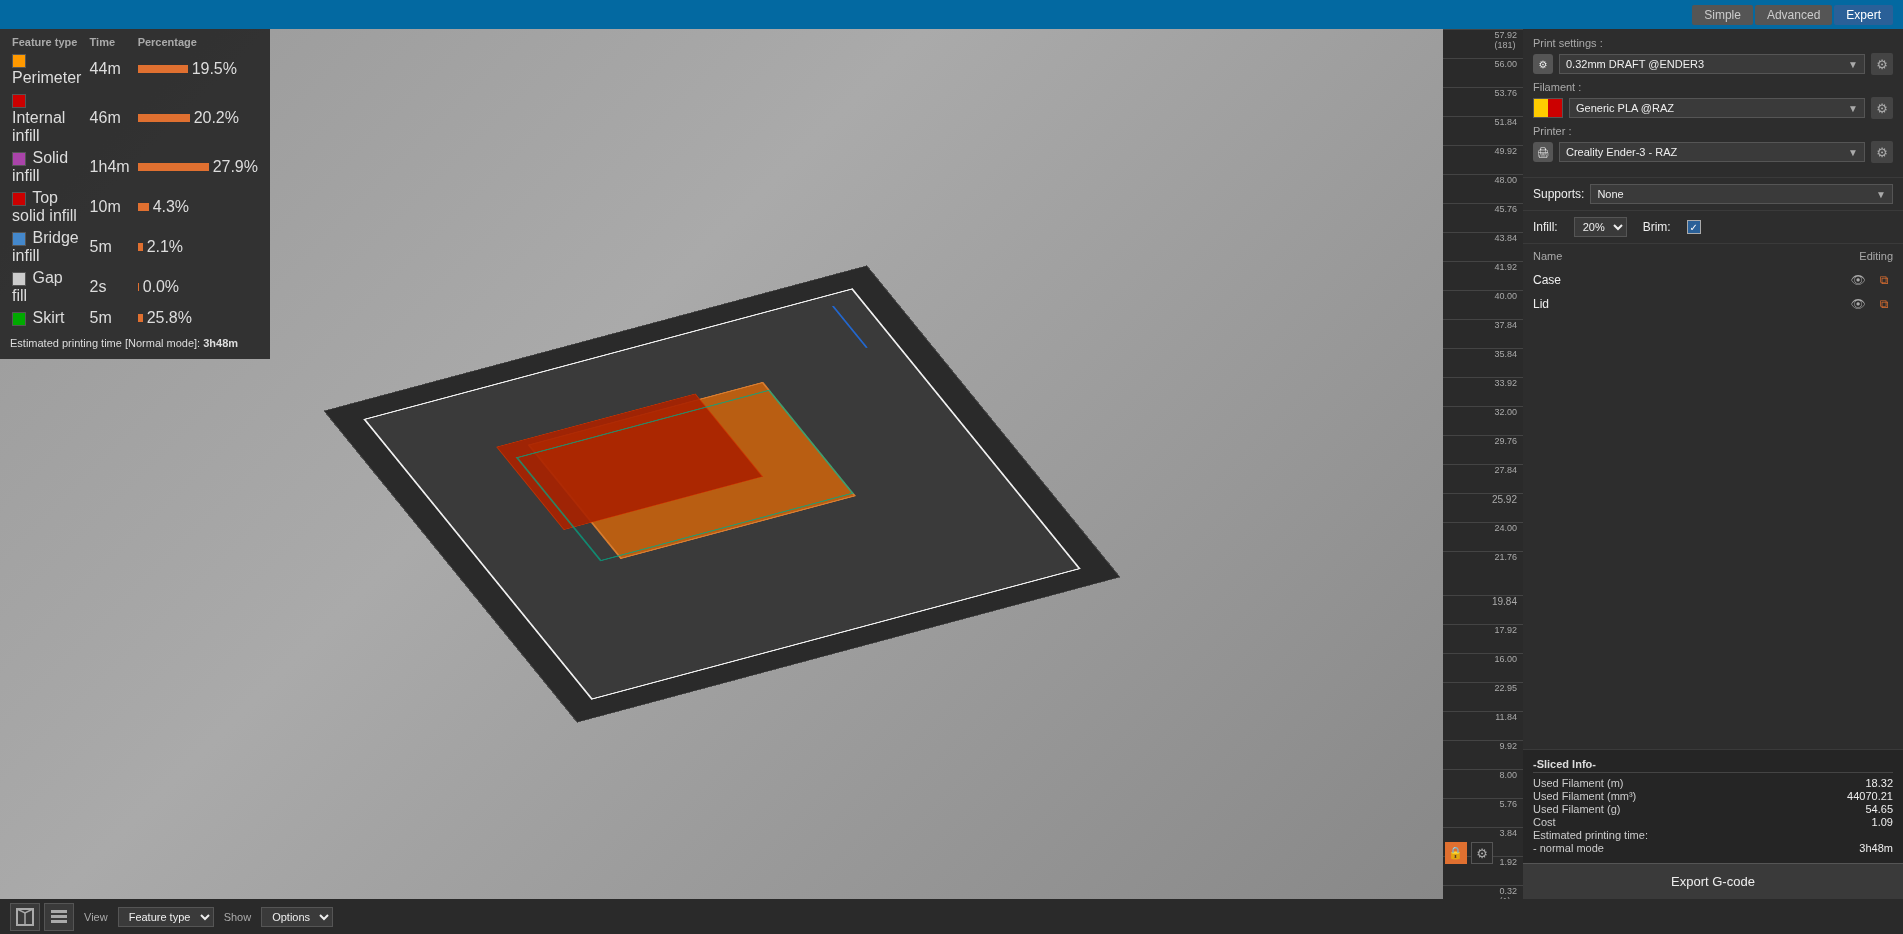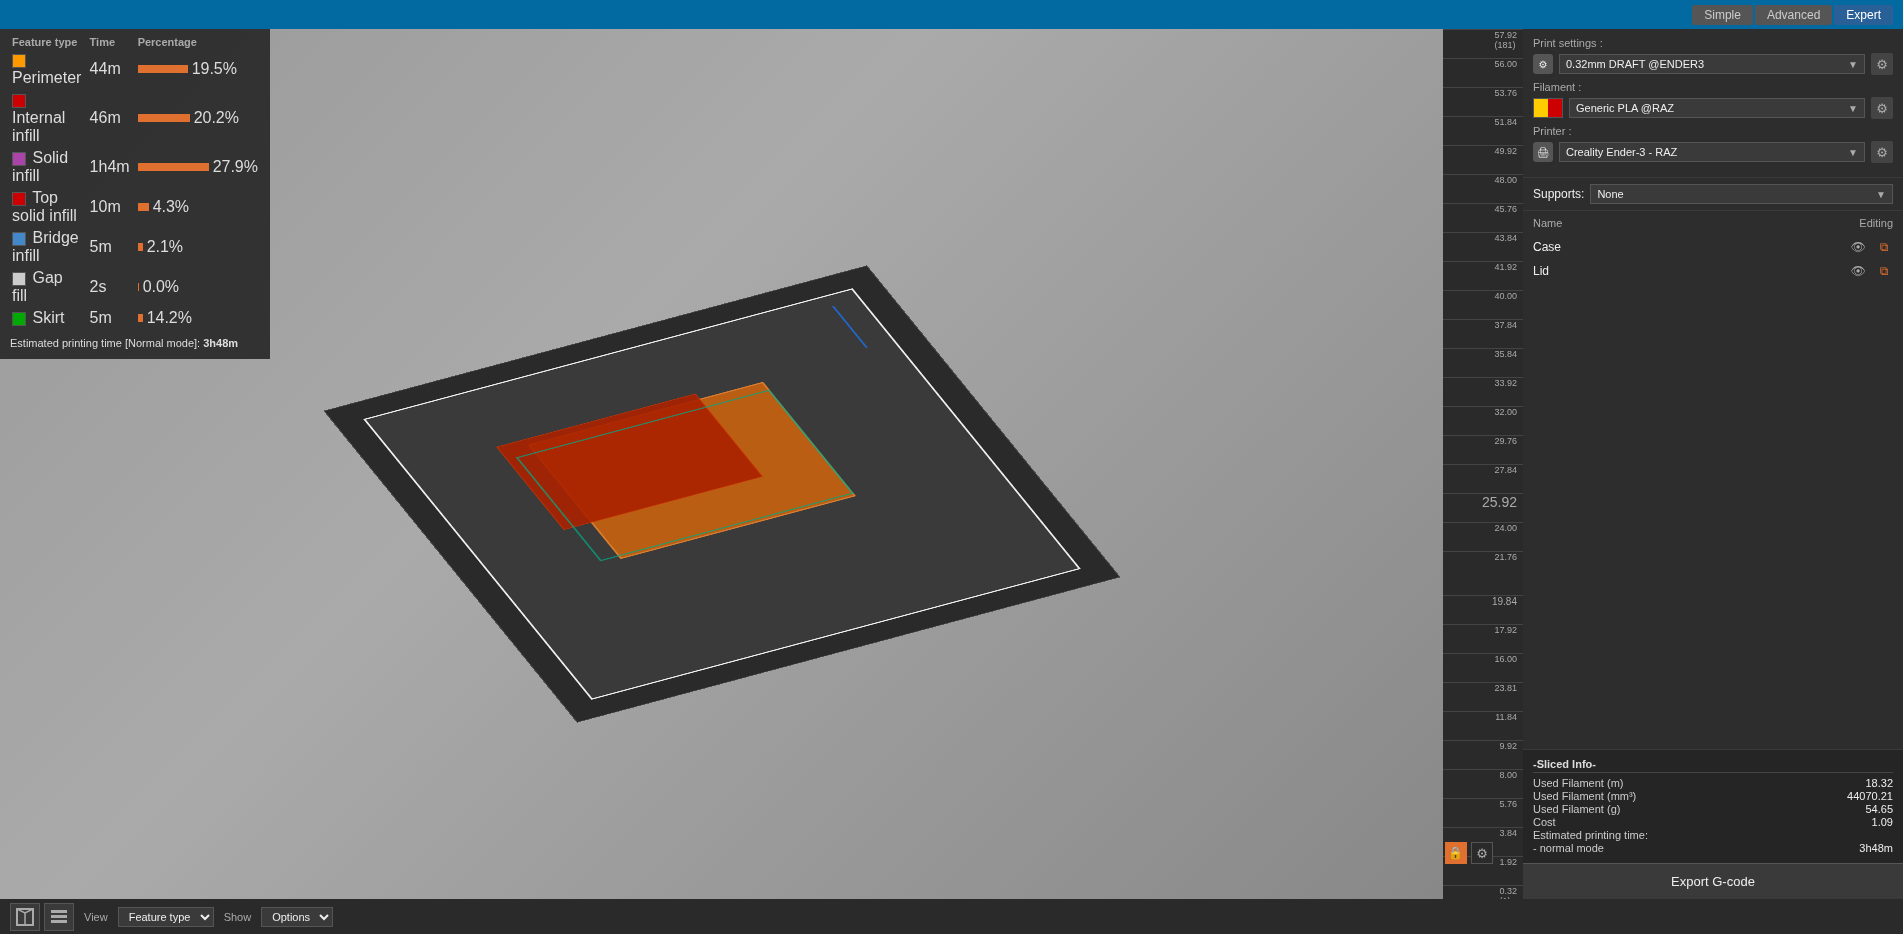--- a/index.html
+++ b/index.html
@@ -273,21 +273,21 @@
     </tr>
           <tr>
       <td>
         <span class="color-swatch" style="background:#00aa00;"></span>
         <span>Skirt</span>
       </td>
       <td>5m</td>
       <td>
         <div class="bar-cell">
           <div class="mini-bar" style="width:5px; background:#e07030;"></div>
-          <span>14.2%</span>
+          <span>25.8%</span>
         </div>
       </td>
     </tr>
         </tbody>
     </table>
     <div id="est-time">
       <span>Estimated printing time [Normal mode]:</span>
       <strong>3h48m</strong>
     </div>
   </div>
@@ -318,27 +318,27 @@
         <div style="height: 29px; display: flex; align-items: flex-start; justify-content: flex-end; width: 80px; padding-right: 6px; font-size: 9px; color: rgb(170, 170, 170); border-top: 1px solid rgb(68, 68, 68); white-space: pre; flex-shrink: 0;">45.76</div>
         <div style="height: 29px; display: flex; align-items: flex-start; justify-content: flex-end; width: 80px; padding-right: 6px; font-size: 9px; color: rgb(170, 170, 170); border-top: 1px solid rgb(68, 68, 68); white-space: pre; flex-shrink: 0;">43.84</div>
         <div style="height: 29px; display: flex; align-items: flex-start; justify-content: flex-end; width: 80px; padding-right: 6px; font-size: 9px; color: rgb(170, 170, 170); border-top: 1px solid rgb(68, 68, 68); white-space: pre; flex-shrink: 0;">41.92</div>
         <div style="height: 29px; display: flex; align-items: flex-start; justify-content: flex-end; width: 80px; padding-right: 6px; font-size: 9px; color: rgb(170, 170, 170); border-top: 1px solid rgb(68, 68, 68); white-space: pre; flex-shrink: 0;">40.00</div>
         <div style="height: 29px; display: flex; align-items: flex-start; justify-content: flex-end; width: 80px; padding-right: 6px; font-size: 9px; color: rgb(170, 170, 170); border-top: 1px solid rgb(68, 68, 68); white-space: pre; flex-shrink: 0;">37.84</div>
         <div style="height: 29px; display: flex; align-items: flex-start; justify-content: flex-end; width: 80px; padding-right: 6px; font-size: 9px; color: rgb(170, 170, 170); border-top: 1px solid rgb(68, 68, 68); white-space: pre; flex-shrink: 0;">35.84</div>
         <div style="height: 29px; display: flex; align-items: flex-start; justify-content: flex-end; width: 80px; padding-right: 6px; font-size: 9px; color: rgb(170, 170, 170); border-top: 1px solid rgb(68, 68, 68); white-space: pre; flex-shrink: 0;">33.92</div>
         <div style="height: 29px; display: flex; align-items: flex-start; justify-content: flex-end; width: 80px; padding-right: 6px; font-size: 9px; color: rgb(170, 170, 170); border-top: 1px solid rgb(68, 68, 68); white-space: pre; flex-shrink: 0;">32.00</div>
         <div style="height: 29px; display: flex; align-items: flex-start; justify-content: flex-end; width: 80px; padding-right: 6px; font-size: 9px; color: rgb(170, 170, 170); border-top: 1px solid rgb(68, 68, 68); white-space: pre; flex-shrink: 0;">29.76</div>
         <div style="height: 29px; display: flex; align-items: flex-start; justify-content: flex-end; width: 80px; padding-right: 6px; font-size: 9px; color: rgb(170, 170, 170); border-top: 1px solid rgb(68, 68, 68); white-space: pre; flex-shrink: 0;">27.84</div>
-        <div style="height: 29px; display: flex; align-items: flex-start; justify-content: flex-end; width: 80px; padding-right: 6px; font-size: 14px; color: rgb(170, 170, 170); border-top: 1px solid rgb(68, 68, 68); white-space: pre; flex-shrink: 0;">25.92</div>
+        <div style="height: 29px; display: flex; align-items: flex-start; justify-content: flex-end; width: 80px; padding-right: 6px; font-size: 10px; color: rgb(170, 170, 170); border-top: 1px solid rgb(68, 68, 68); white-space: pre; flex-shrink: 0;">25.92</div>
         <div style="height: 29px; display: flex; align-items: flex-start; justify-content: flex-end; width: 80px; padding-right: 6px; font-size: 9px; color: rgb(170, 170, 170); border-top: 1px solid rgb(68, 68, 68); white-space: pre; flex-shrink: 0;">24.00</div>
         <div style="height: 29px; display: flex; align-items: flex-start; justify-content: flex-end; width: 80px; padding-right: 6px; font-size: 9px; color: rgb(170, 170, 170); border-top: 1px solid rgb(68, 68, 68); white-space: pre; flex-shrink: 0;">21.76</div>
         <div style="height: 29px; display: flex; align-items: flex-start; justify-content: flex-end; width: 80px; padding-right: 6px; font-size: 10px; color: rgb(170, 170, 170); border-top: 1px solid rgb(68, 68, 68); white-space: pre; flex-shrink: 0; margin-top: 15px;">19.84</div>
         <div style="height: 29px; display: flex; align-items: flex-start; justify-content: flex-end; width: 80px; padding-right: 6px; font-size: 9px; color: rgb(170, 170, 170); border-top: 1px solid rgb(68, 68, 68); white-space: pre; flex-shrink: 0;">17.92</div>
         <div style="height: 29px; display: flex; align-items: flex-start; justify-content: flex-end; width: 80px; padding-right: 6px; font-size: 9px; color: rgb(170, 170, 170); border-top: 1px solid rgb(68, 68, 68); white-space: pre; flex-shrink: 0;">16.00</div>
-        <div style="height: 29px; display: flex; align-items: flex-start; justify-content: flex-end; width: 80px; padding-right: 6px; font-size: 9px; color: rgb(170, 170, 170); border-top: 1px solid rgb(68, 68, 68); white-space: pre; flex-shrink: 0;">23.81</div>
+        <div style="height: 29px; display: flex; align-items: flex-start; justify-content: flex-end; width: 80px; padding-right: 6px; font-size: 9px; color: rgb(170, 170, 170); border-top: 1px solid rgb(68, 68, 68); white-space: pre; flex-shrink: 0;">22.95</div>
         <div style="height: 29px; display: flex; align-items: flex-start; justify-content: flex-end; width: 80px; padding-right: 6px; font-size: 9px; color: rgb(170, 170, 170); border-top: 1px solid rgb(68, 68, 68); white-space: pre; flex-shrink: 0;">11.84</div>
         <div style="height: 29px; display: flex; align-items: flex-start; justify-content: flex-end; width: 80px; padding-right: 6px; font-size: 9px; color: rgb(170, 170, 170); border-top: 1px solid rgb(68, 68, 68); white-space: pre; flex-shrink: 0;">9.92</div>
         <div style="height: 29px; display: flex; align-items: flex-start; justify-content: flex-end; width: 80px; padding-right: 6px; font-size: 9px; color: rgb(170, 170, 170); border-top: 1px solid rgb(68, 68, 68); white-space: pre; flex-shrink: 0;">8.00</div>
         <div style="height: 29px; display: flex; align-items: flex-start; justify-content: flex-end; width: 80px; padding-right: 6px; font-size: 9px; color: rgb(170, 170, 170); border-top: 1px solid rgb(68, 68, 68); white-space: pre; flex-shrink: 0;">5.76</div>
         <div style="height: 29px; display: flex; align-items: flex-start; justify-content: flex-end; width: 80px; padding-right: 6px; font-size: 9px; color: rgb(170, 170, 170); border-top: 1px solid rgb(68, 68, 68); white-space: pre; flex-shrink: 0;">3.84</div>
         <div style="height: 29px; display: flex; align-items: flex-start; justify-content: flex-end; width: 80px; padding-right: 6px; font-size: 9px; color: rgb(170, 170, 170); border-top: 1px solid rgb(68, 68, 68); white-space: pre; flex-shrink: 0;">1.92</div>
         <div style="height: 29px; display: flex; align-items: flex-start; justify-content: flex-end; width: 80px; padding-right: 6px; font-size: 9px; color: rgb(170, 170, 170); border-top: 1px solid rgb(68, 68, 68); white-space: pre; flex-shrink: 0;">0.32
 (1)</div>
       </div>
 
@@ -379,20 +379,28 @@
     </div>
 
     <div id="supports-row">
       <span>Supports:</span>
       <div class="settings-dropdown" style="flex:1;">
         <span>None</span>
         <span class="settings-dropdown-arrow">▼</span>
       </div>
     </div>
 
+    <div id="infill-brim-row">
+      <span class="infill-label">Infill:</span>
+      <select class="infill-select">
+        <option>20%</option>
+      </select>
+      <span class="brim-label">Brim:</span>
+      <div class="checkbox-checked">✓</div>
+    </div>
 
     <div id="objects-section">
       <div class="objects-header">
         <span class="objects-col-name">Name</span>
         <span class="objects-col-editing">Editing</span>
       </div>
       <div id="objects-list">
           <div class="object-row">
       <span class="object-name">Case</span>
       <span class="obj-icon">👁</span>

